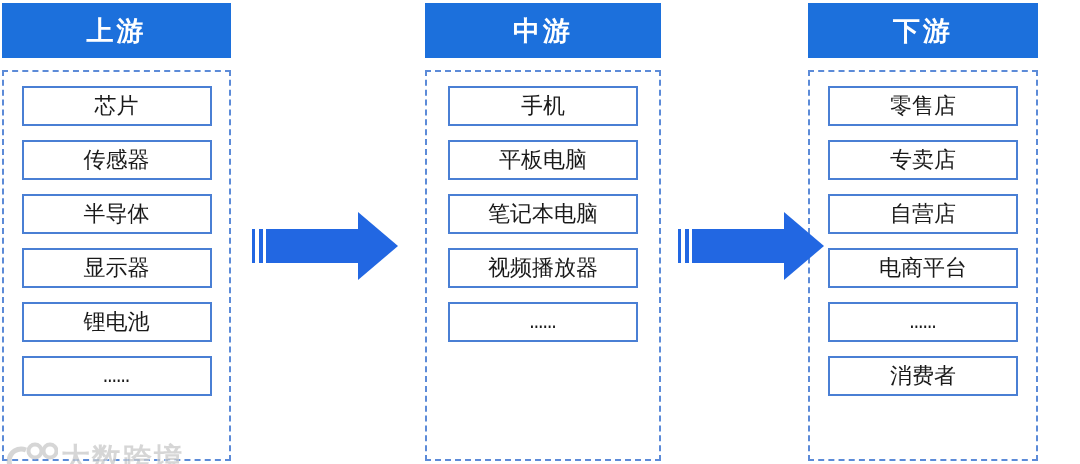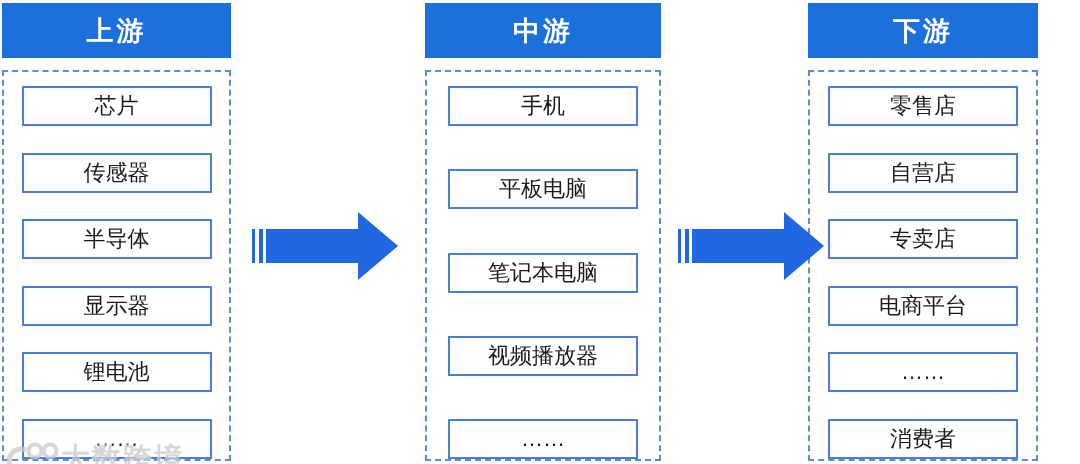--- a/index.html
+++ b/index.html
@@ -10,31 +10,31 @@
     --item-text:#1a1a1a;
     --header-text:#ffffff;
     --watermark:#c9c9c9;
   }
   *{margin:0;padding:0;box-sizing:border-box;}
   html,body{background:#ffffff;}
   body{font-family:"Liberation Sans","DejaVu Sans",sans-serif;}
   .canvas{
     position:relative;width:1080px;height:464px;background:#ffffff;overflow:hidden;
   }
-  .column{position:absolute;top:3px;}
+  .column{position:absolute;top:3px;font-family:Liberation Mono, monospace;}
   .col-header{
     height:55px;background:var(--header-bg);color:var(--header-text);
     display:flex;align-items:center;justify-content:center;
     font-size:27px;font-weight:bold;letter-spacing:3px;
   }
   .col-body{
     margin-top:12px;height:391px;
     border:2px dashed var(--dashed-border);
     padding-top:14px;
-    display:flex;flex-direction:column;gap:14px;align-items:center;justify-content:space-between;
+    display:flex;flex-direction:column;gap:14px;align-items:center;
   }
   .item{
     width:190px;height:40px;flex:0 0 40px;
     border:2px solid var(--box-border);background:#ffffff;
     display:flex;align-items:center;justify-content:center;
     font-size:22px;color:var(--item-text);white-space:nowrap;
   }
   .arrow{position:absolute;top:212px;width:146px;height:68px;}
   .arrow-shape{fill:var(--arrow);}
   .watermark{
@@ -73,22 +73,22 @@
       <div class="item">笔记本电脑</div>
       <div class="item">视频播放器</div>
       <div class="item">……</div>
     </div>
   </section>
 
   <section class="column" style="left:808px;width:230px;">
     <header class="col-header">下游</header>
     <div class="col-body">
       <div class="item">零售店</div>
+      <div class="item">专卖店</div>
       <div class="item">自营店</div>
-      <div class="item">专卖店</div>
       <div class="item">电商平台</div>
       <div class="item">……</div>
       <div class="item">消费者</div>
     </div>
   </section>
 
   <svg class="arrow" style="left:252px;" viewBox="0 0 146 68" aria-hidden="true">
     <rect class="arrow-shape" x="0" y="17" width="3" height="34"></rect>
     <rect class="arrow-shape" x="7" y="17" width="4" height="34"></rect>
     <rect class="arrow-shape" x="14" y="17" width="93" height="34"></rect>

